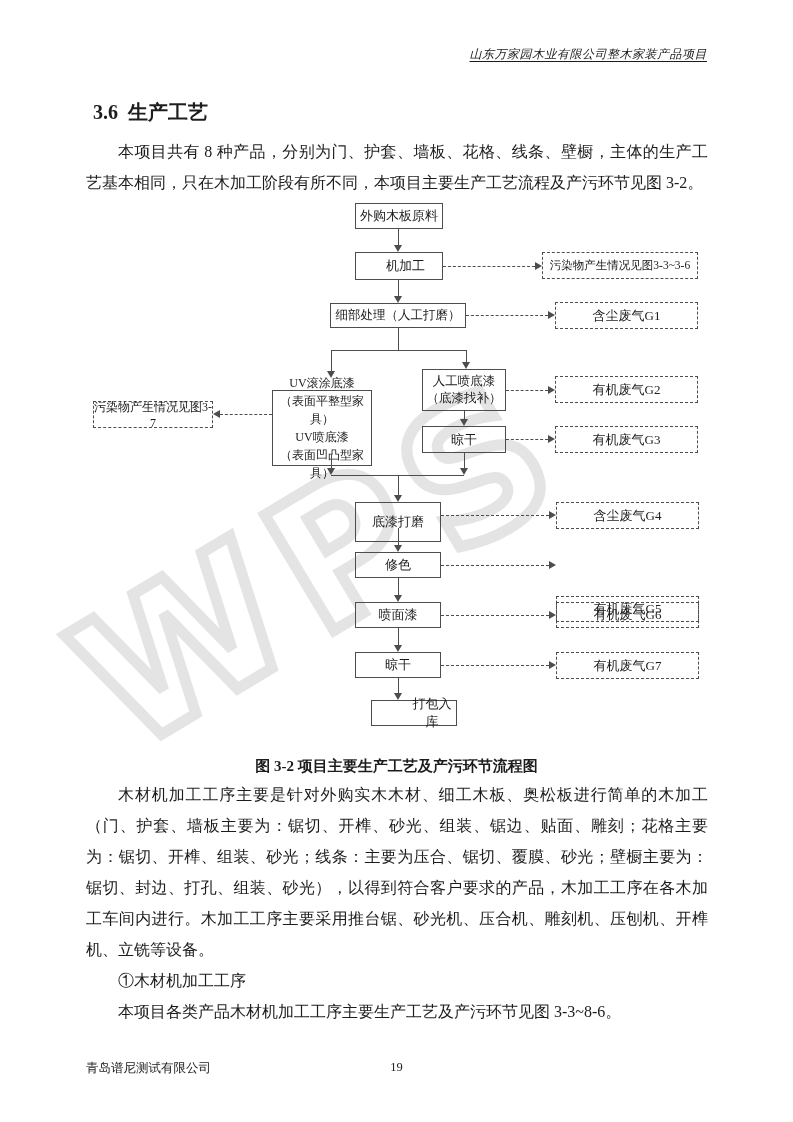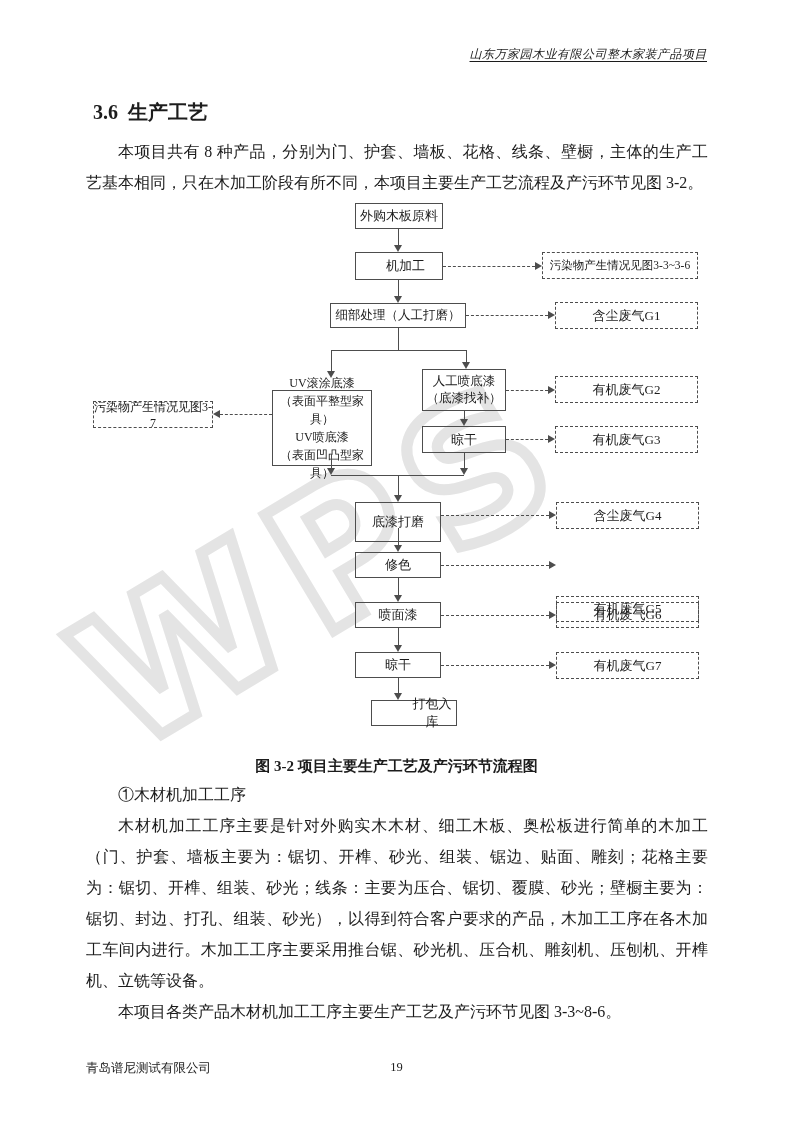--- a/index.html
+++ b/index.html
@@ -148,21 +148,21 @@
 
   <div class="dashline" style="left:441px;top:615px;width:108px;"></div>
   <div class="arr-right" style="left:549px;top:611px;"></div>
 
   <div class="dashline" style="left:441px;top:665px;width:108px;"></div>
   <div class="arr-right" style="left:549px;top:661px;"></div>
 
   <div class="caption">图 3-2 项目主要生产工艺及产污环节流程图</div>
 
   <div class="bodytext">
+    <p>木材机加工工序主要是针对外购实木木材、细工木板、奥松板进行简单的木加工（门、护套、墙板主要为：锯切、开榫、砂光、组装、锯边、贴面、雕刻；花格主要为：锯切、开榫、组装、砂光；线条：主要为压合、锯切、覆膜、砂光；壁橱主要为：锯切、封边、打孔、组装、砂光），以得到符合客户要求的产品，木加工工序在各木加工车间内进行。木加工工序主要采用推台锯、砂光机、压合机、雕刻机、压刨机、开榫机、立铣等设备。</p>
     <p>①木材机加工工序</p>
-    <p>木材机加工工序主要是针对外购实木木材、细工木板、奥松板进行简单的木加工（门、护套、墙板主要为：锯切、开榫、砂光、组装、锯边、贴面、雕刻；花格主要为：锯切、开榫、组装、砂光；线条：主要为压合、锯切、覆膜、砂光；壁橱主要为：锯切、封边、打孔、组装、砂光），以得到符合客户要求的产品，木加工工序在各木加工车间内进行。木加工工序主要采用推台锯、砂光机、压合机、雕刻机、压刨机、开榫机、立铣等设备。</p>
     <p>本项目各类产品木材机加工工序主要生产工艺及产污环节见图 3-3~8-6。</p>
   </div>
 
   <div class="footer-company">青岛谱尼测试有限公司</div>
   <div class="footer-page">19</div>
 
 </div>
 
 </body></html>

